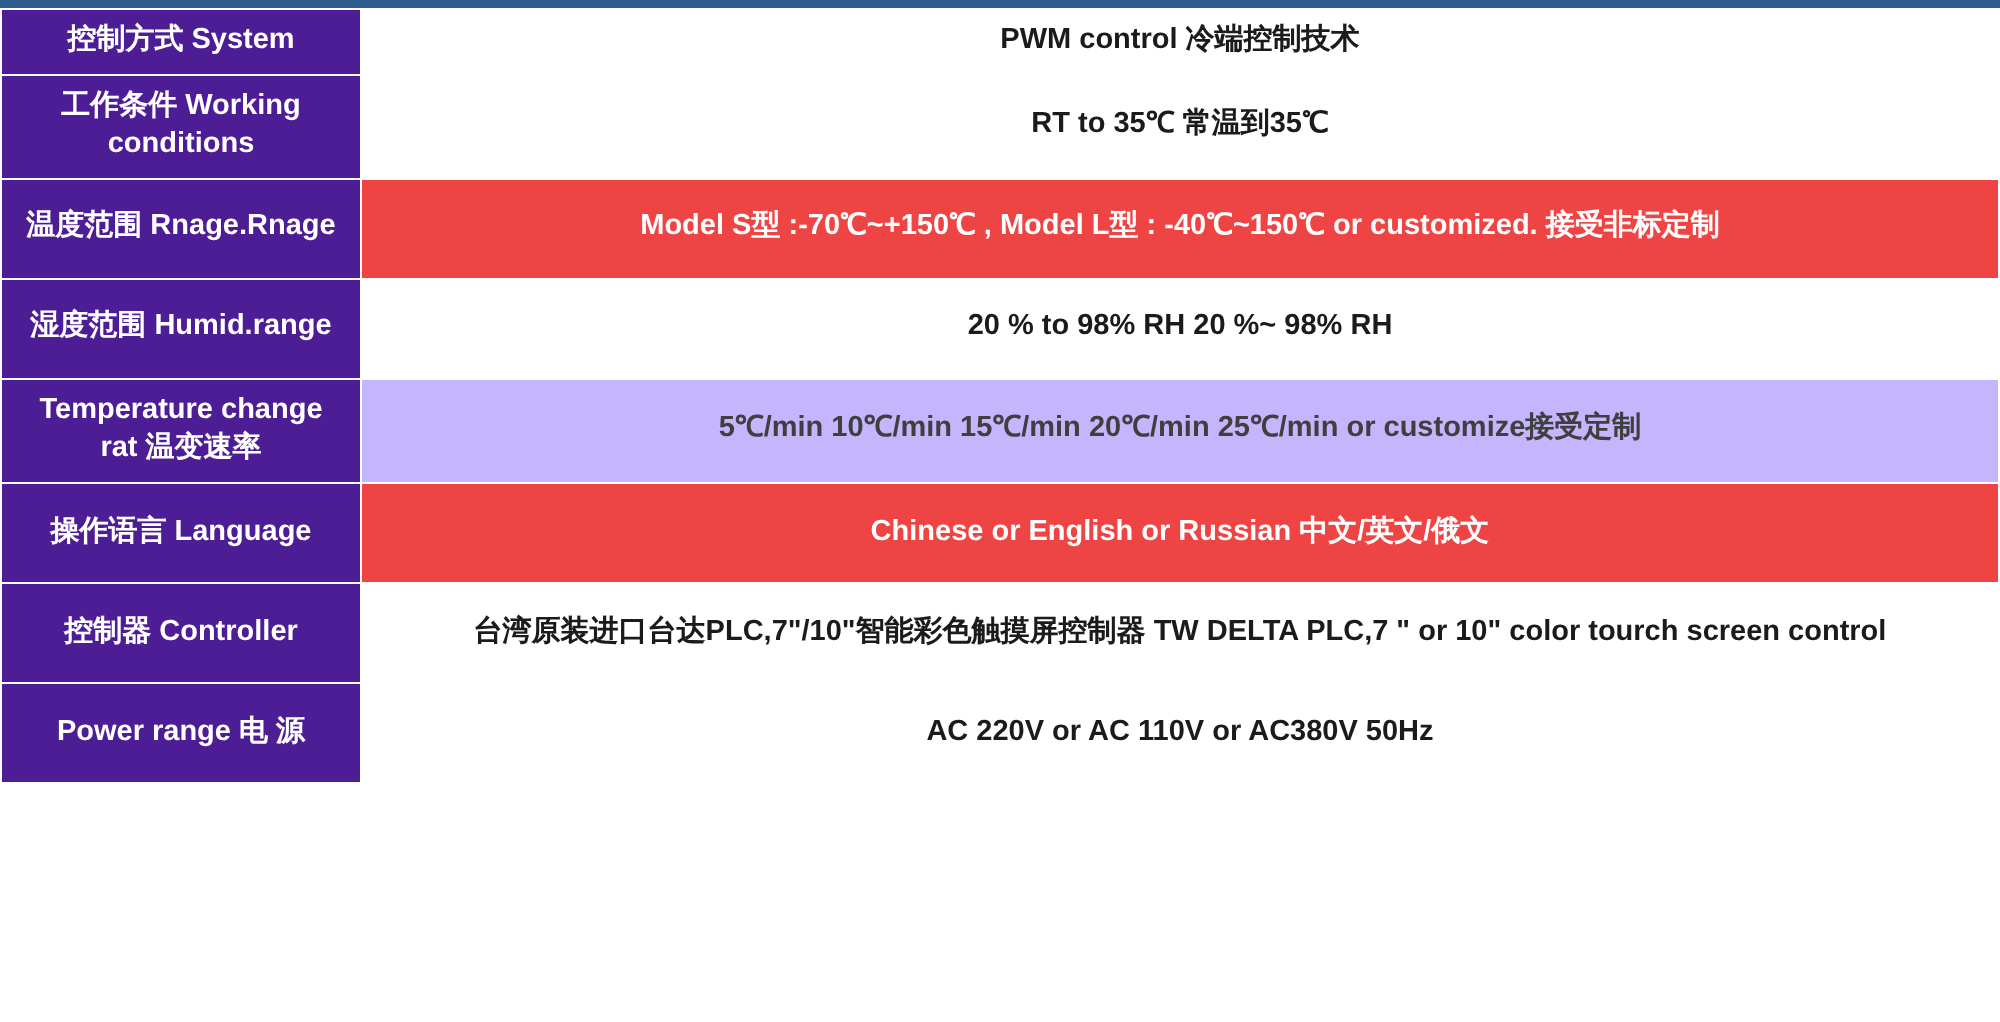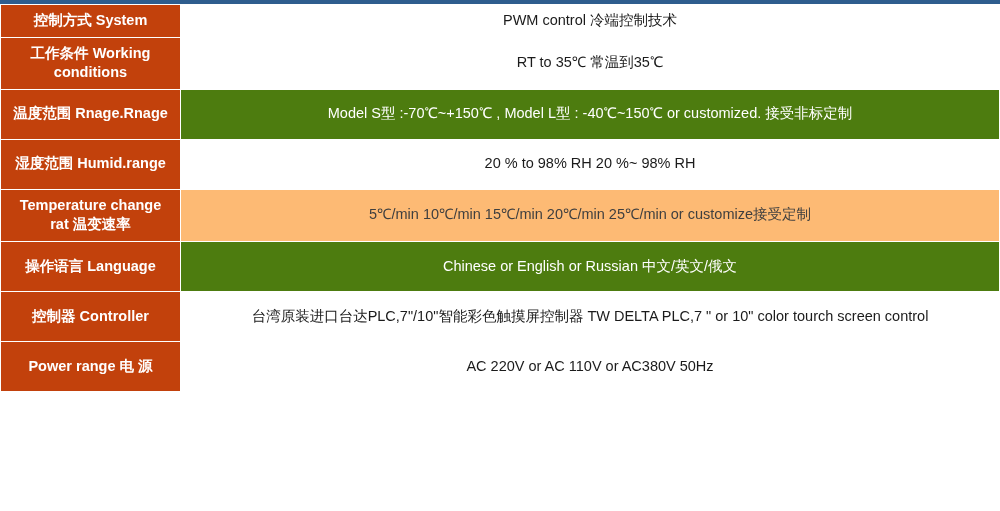--- a/index.html
+++ b/index.html
@@ -19,43 +19,43 @@
     table-layout: fixed;
   }
   table.spec td {
     border: 1px solid #ffffff;
     padding: 6px 8px;
     vertical-align: middle;
     box-sizing: border-box;
   }
   td.label {
     width: 180px;
-    background: #c2410c;
+    background: #4c1d95;
     color: #ffffff;
     font-weight: bold;
     font-size: 14.5px;
     text-align: center;
     line-height: 1.35;
   }
   td.value {
     background: #ffffff;
     color: #1b1b1b;
-    font-weight: normal;
+    font-weight: bold;
     font-size: 14.5px;
     text-align: center;
     line-height: 1.35;
   }
   td.value.band {
-    background: #4d7c0f;
+    background: #ef4444;
     color: #ffffff;
   }
   td.value.light {
-    background: #fdba74;
+    background: #c4b5fd;
     color: #3f3f3f;
-    font-weight: normal;
+    font-weight: bold;
   }
   tr.r0 td { height: 28px; }
   tr.r1 td { height: 52px; }
   tr.r2 td { height: 50px; }
   tr.r3 td { height: 50px; }
   tr.r4 td { height: 50px; }
   tr.r5 td { height: 50px; }
   tr.r6 td { height: 50px; }
   tr.r7 td { height: 50px; }
   tr.r8 td { height: 52px; }

